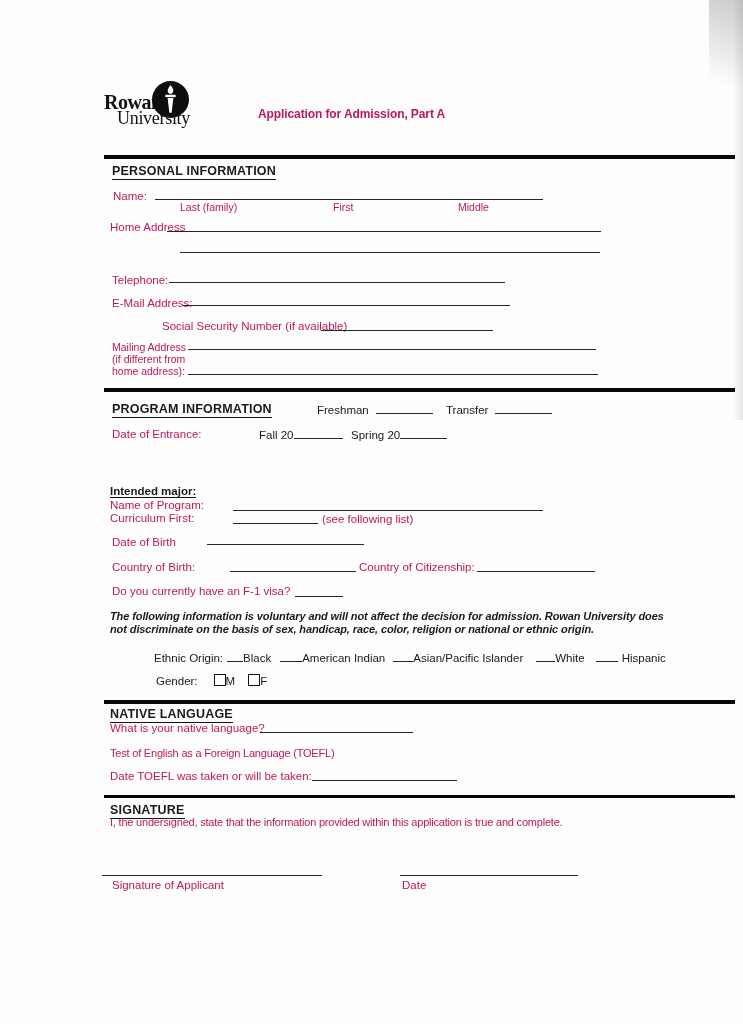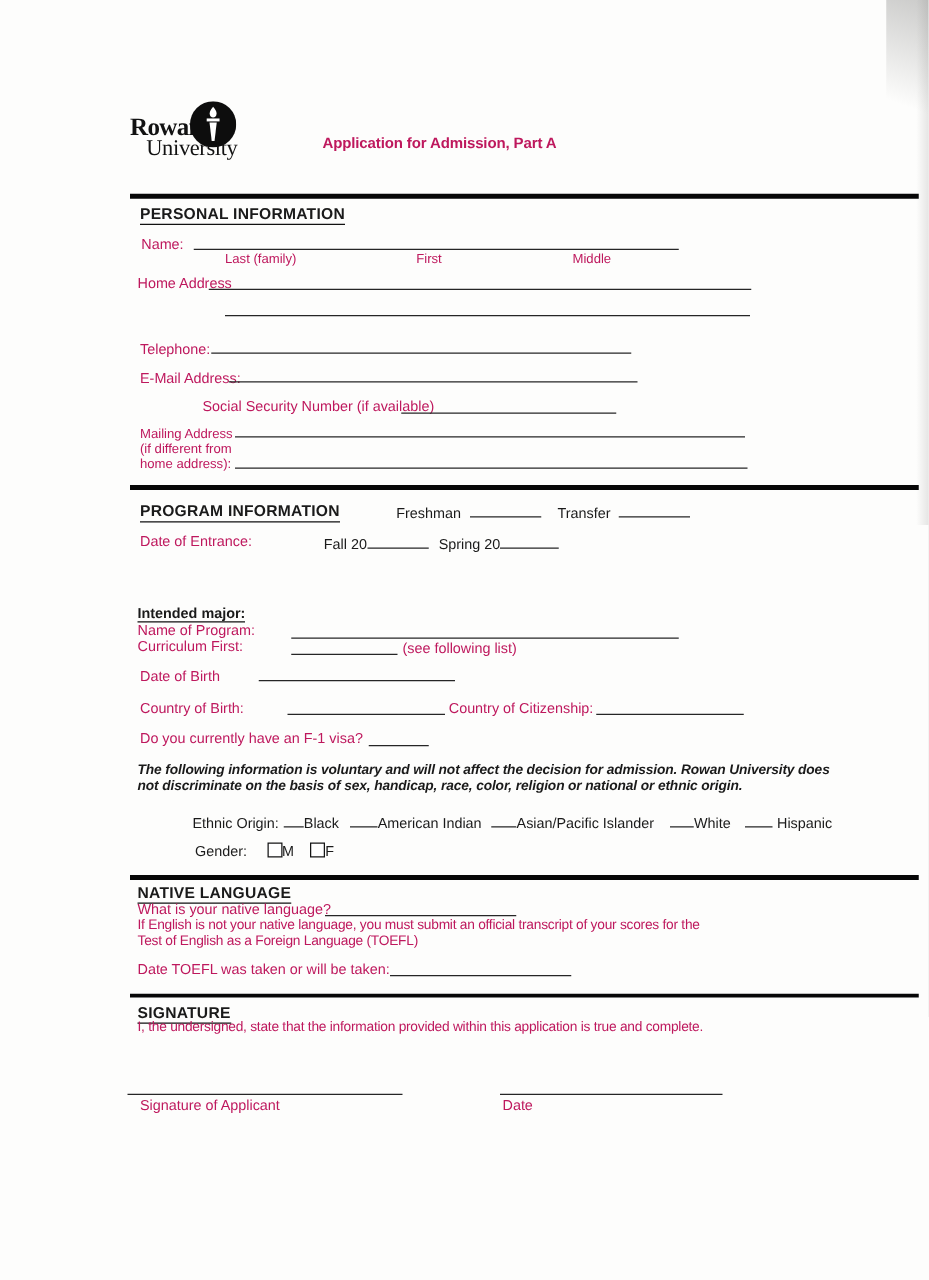--- a/index.html
+++ b/index.html
@@ -141,21 +141,20 @@
   <div class="row" style="left:112px; top:674px;">
     <span>Gender:</span>
     <span style="margin-left:16px;"><span class="cb"></span><span>M</span></span>
     <span style="margin-left:13px;"><span class="cb"></span><span>F</span></span>
   </div>
 
   <div class="divider" style="top:700px;"></div>
   <div class="sechead" style="left:110px; top:707px;">NATIVE LANGUAGE</div>
   <div class="t" style="left:110px; top:722px;">What is your native language?</div>
   <div class="ln" style="left:260px; top:732px; width:153px;"></div>
-  <div class="t cond" style="left:110px; top:735px;">If English is not your native language, you must submit an official transcript of your scores for the</div>
   <div class="t cond" style="left:110px; top:748px;">Test of English as a Foreign Language (TOEFL)</div>
   <div class="t" style="left:110px; top:770px;">Date TOEFL was taken or will be taken:</div>
   <div class="ln" style="left:312px; top:780px; width:145px;"></div>
 
   <div class="divider" style="top:795px; height:3px;"></div>
   <div class="sechead" style="left:110px; top:803px;">SIGNATURE</div>
   <div class="t cond" style="left:110px; top:817px;">I, the undersigned, state that the information provided within this application is true and complete.</div>
 
   <div class="ln" style="left:102px; top:875px; width:220px;"></div>
   <div class="t" style="left:112px; top:879px;">Signature of Applicant</div>

